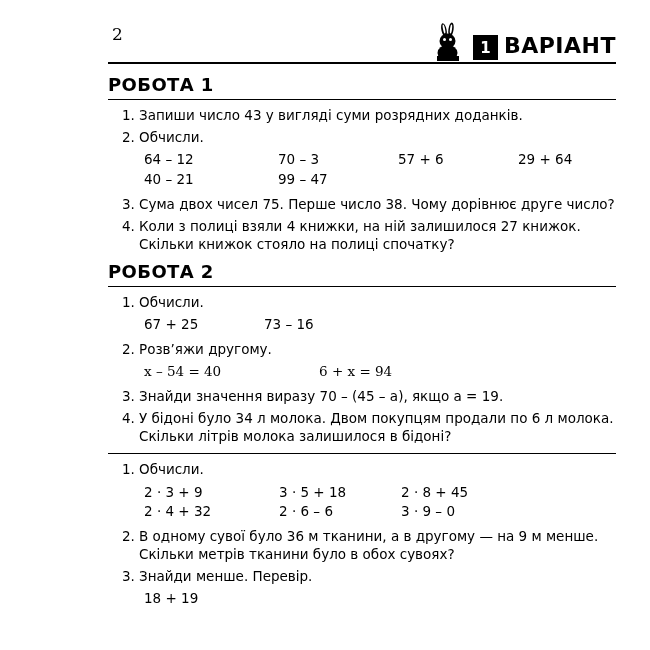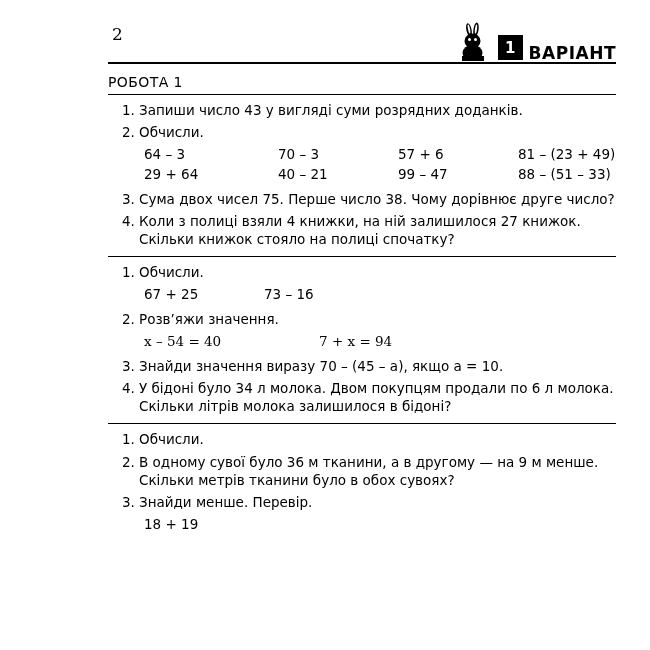--- a/index.html
+++ b/index.html
@@ -55,40 +55,41 @@
     color: #fff;
     font-size: 15px;
     font-weight: bold;
     display: flex;
     align-items: center;
     justify-content: center;
     font-family: "DejaVu Sans", sans-serif;
     margin-bottom: 2px;
   }
   .variant-word {
-    font-size: 17px;
+    font-size: 22px;
     font-weight: bold;
     letter-spacing: 0.5px;
     line-height: 1;
+    margin-bottom: 5px;
   }
   .header-rule {
     position: absolute;
     left: 0;
     right: 0;
     top: 40px;
     border-bottom: 2px solid #000;
   }
 
   
   .section {
     margin-top: 8px;
   }
   .section-title {
-    font-size: 14px;
-    font-weight: normal;
+    font-size: 18px;
+    font-weight: bold;
     letter-spacing: 0.4px;
     margin: 0 0 4px 0;
   }
   .section-rule {
     border-bottom: 1.6px solid #000;
     margin: 3px 0 6px 0;
   }
 
   .task {
     display: flex;
@@ -161,81 +162,88 @@
     <div class="task">
       <span class="task-num">1.</span>
       <span class="task-text">Запиши число 43 у вигляді суми розрядних доданків.</span>
     </div>
     <div class="task">
       <span class="task-num">2.</span>
       <span class="task-text">Обчисли.</span>
     </div>
 
     <div class="expr-grid expr-4">
-      <span class="expr-cell">64 – 3</span>
+      <span class="expr-cell">64 – 12</span>
       <span class="expr-cell">70 – 3</span>
       <span class="expr-cell">57 + 6</span>
-      <span class="expr-cell">81 – (23 + 49)</span>
       <span class="expr-cell">29 + 64</span>
       <span class="expr-cell">40 – 21</span>
       <span class="expr-cell">99 – 47</span>
-      <span class="expr-cell">88 – (51 – 33)</span>
     </div>
 
     <div class="task">
       <span class="task-num">3.</span>
       <span class="task-text">Сума двох чисел 75. Перше число 38. Чому дорівнює друге число?</span>
     </div>
     <div class="task">
       <span class="task-num">4.</span>
       <span class="task-text">Коли з полиці взяли 4 книжки, на ній залишилося 27 книжок. Скільки книжок стояло на полиці спочатку?</span>
     </div>
   </div>
 
   <div class="section">
+    <div class="section-title">РОБОТА 2</div>
     <div class="section-rule"></div>
 
     <div class="task">
       <span class="task-num">1.</span>
       <span class="task-text">Обчисли.</span>
     </div>
 
     <div class="expr-grid expr-3a">
       <span class="expr-cell">67 + 25</span>
       <span class="expr-cell">73 – 16</span>
     </div>
 
     <div class="task">
       <span class="task-num">2.</span>
-      <span class="task-text">Розв’яжи значення.</span>
+      <span class="task-text">Розв’яжи другому.</span>
     </div>
 
     <div class="expr-grid expr-eq">
       <span class="expr-cell">x – 54 = 40</span>
-      <span class="expr-cell">7 + x = 94</span>
+      <span class="expr-cell">6 + x = 94</span>
     </div>
 
     <div class="task">
       <span class="task-num">3.</span>
-      <span class="task-text">Знайди значення виразу 70 – (45 – a), якщо a = 10.</span>
+      <span class="task-text">Знайди значення виразу 70 – (45 – a), якщо a = 19.</span>
     </div>
     <div class="task">
       <span class="task-num">4.</span>
       <span class="task-text">У бідоні було 34 л молока. Двом покупцям продали по 6 л молока. Скільки літрів молока залишилося в бідоні?</span>
     </div>
   </div>
 
   <div class="section">
     <div class="section-rule"></div>
 
     <div class="task">
       <span class="task-num">1.</span>
       <span class="task-text">Обчисли.</span>
     </div>
 
+    <div class="expr-grid expr-3b">
+      <span class="expr-cell">2 · 3 + 9</span>
+      <span class="expr-cell">3 · 5 + 18</span>
+      <span class="expr-cell">2 · 8 + 45</span>
+      <span class="expr-cell">2 · 4 + 32</span>
+      <span class="expr-cell">2 · 6 – 6</span>
+      <span class="expr-cell">3 · 9 – 0</span>
+    </div>
 
     <div class="task">
       <span class="task-num">2.</span>
       <span class="task-text">В одному сувої було 36 м тканини, а в другому — на 9 м менше. Скільки метрів тканини було в обох сувоях?</span>
     </div>
     <div class="task">
       <span class="task-num">3.</span>
       <span class="task-text">Знайди менше. Перевір.</span>
     </div>
 

